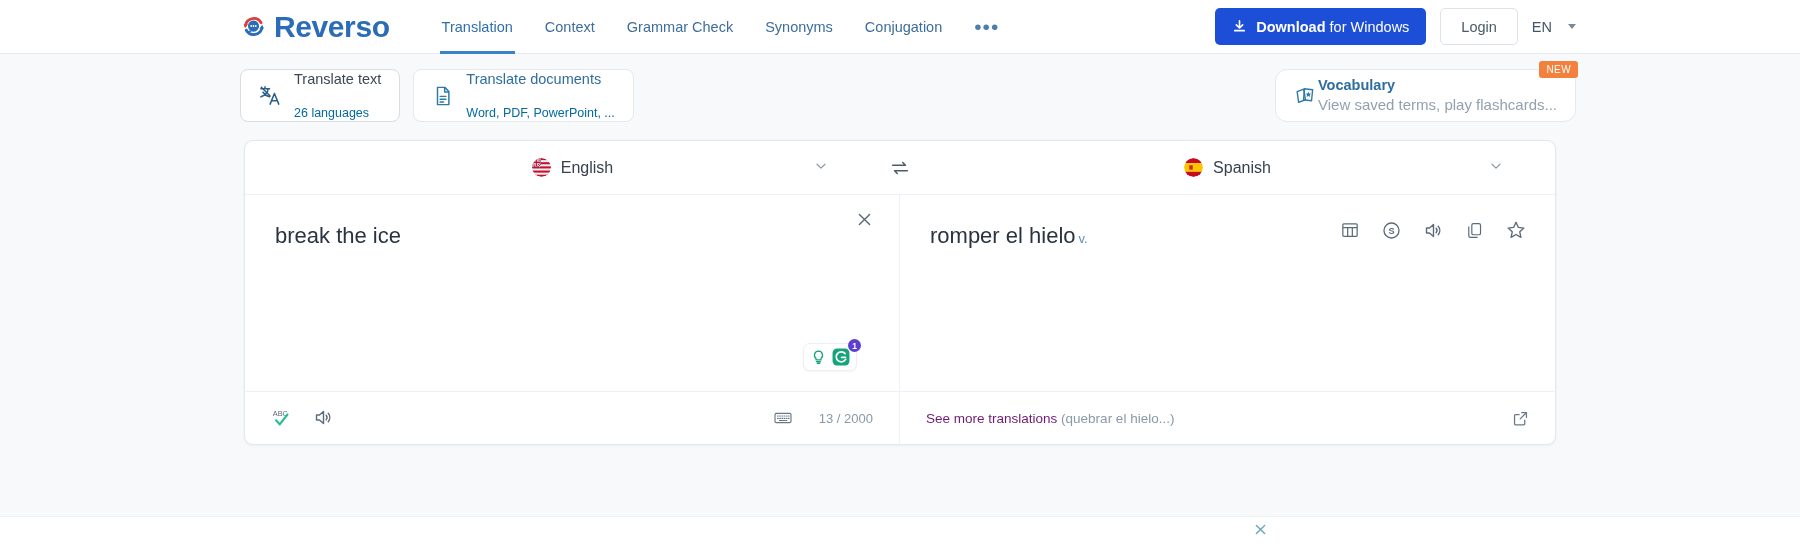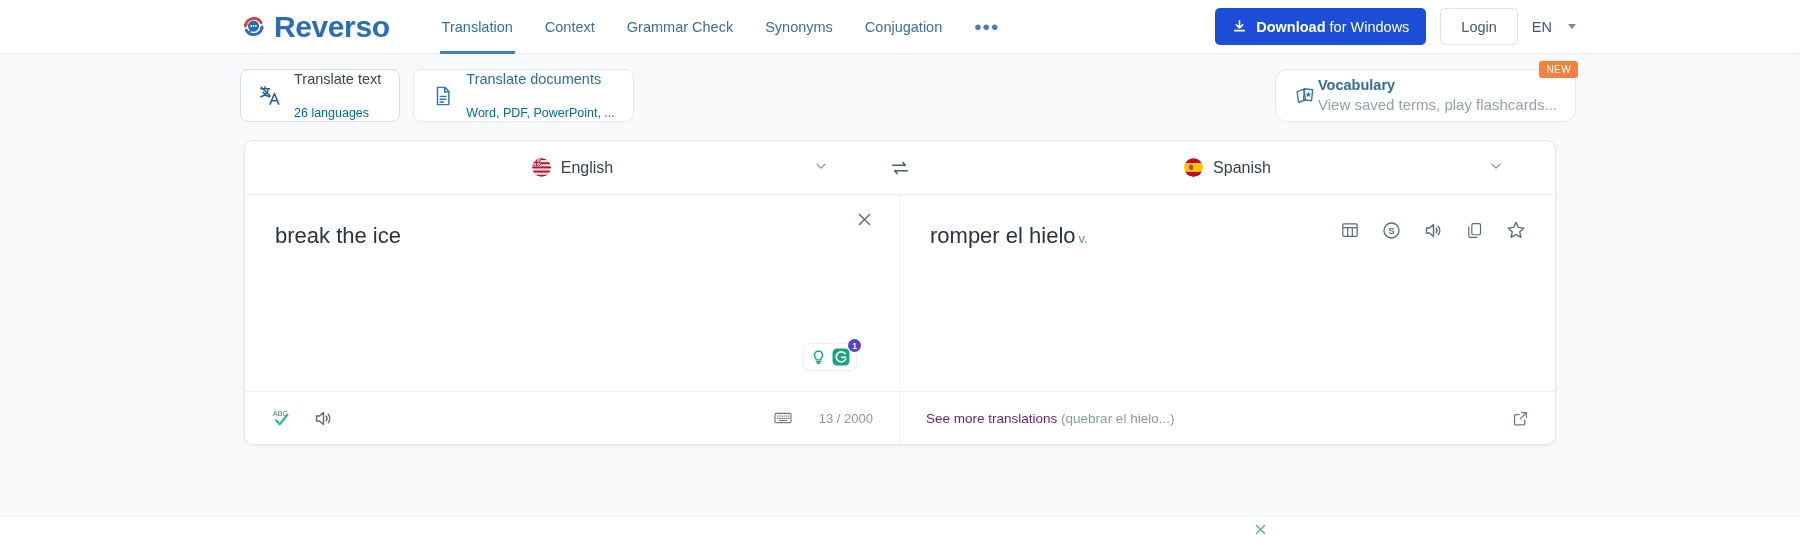--- a/index.html
+++ b/index.html
@@ -177,21 +177,21 @@
     background: #5c3fd1; color: #fff; font-size: 8.5px; font-weight: bold;
     width: 13px; height: 13px; border-radius: 50%;
     display: flex; align-items: center; justify-content: center;
   }
 
   .pane-foot {
     height: 53px; border-top: 1px solid #edf1f5;
     display: flex; align-items: center; padding: 0 26px;
     position: relative;
   }
-  .foot-left { display: flex; align-items: flex-end; gap: 20px; text-decoration: underline; }
+  .foot-left { display: flex; align-items: flex-start; gap: 20px; text-decoration: underline; }
   .foot-ico { cursor: pointer; display: flex; align-items: center; color: #5c6b7a; }
   .foot-right {
     margin-left: auto; display: flex; align-items: center; gap: 26px;
   }
   .char-count { font-size: 13px; color: #8b98a5; }
   .see-more { font-size: 13.5px; cursor: pointer; }
   .see-more .lead { color: #701a75; }
   .see-more .alt { color: #8b98a5; }
   .ext-link { margin-left: auto; cursor: pointer; color: #6b7886; display: flex; }
 

